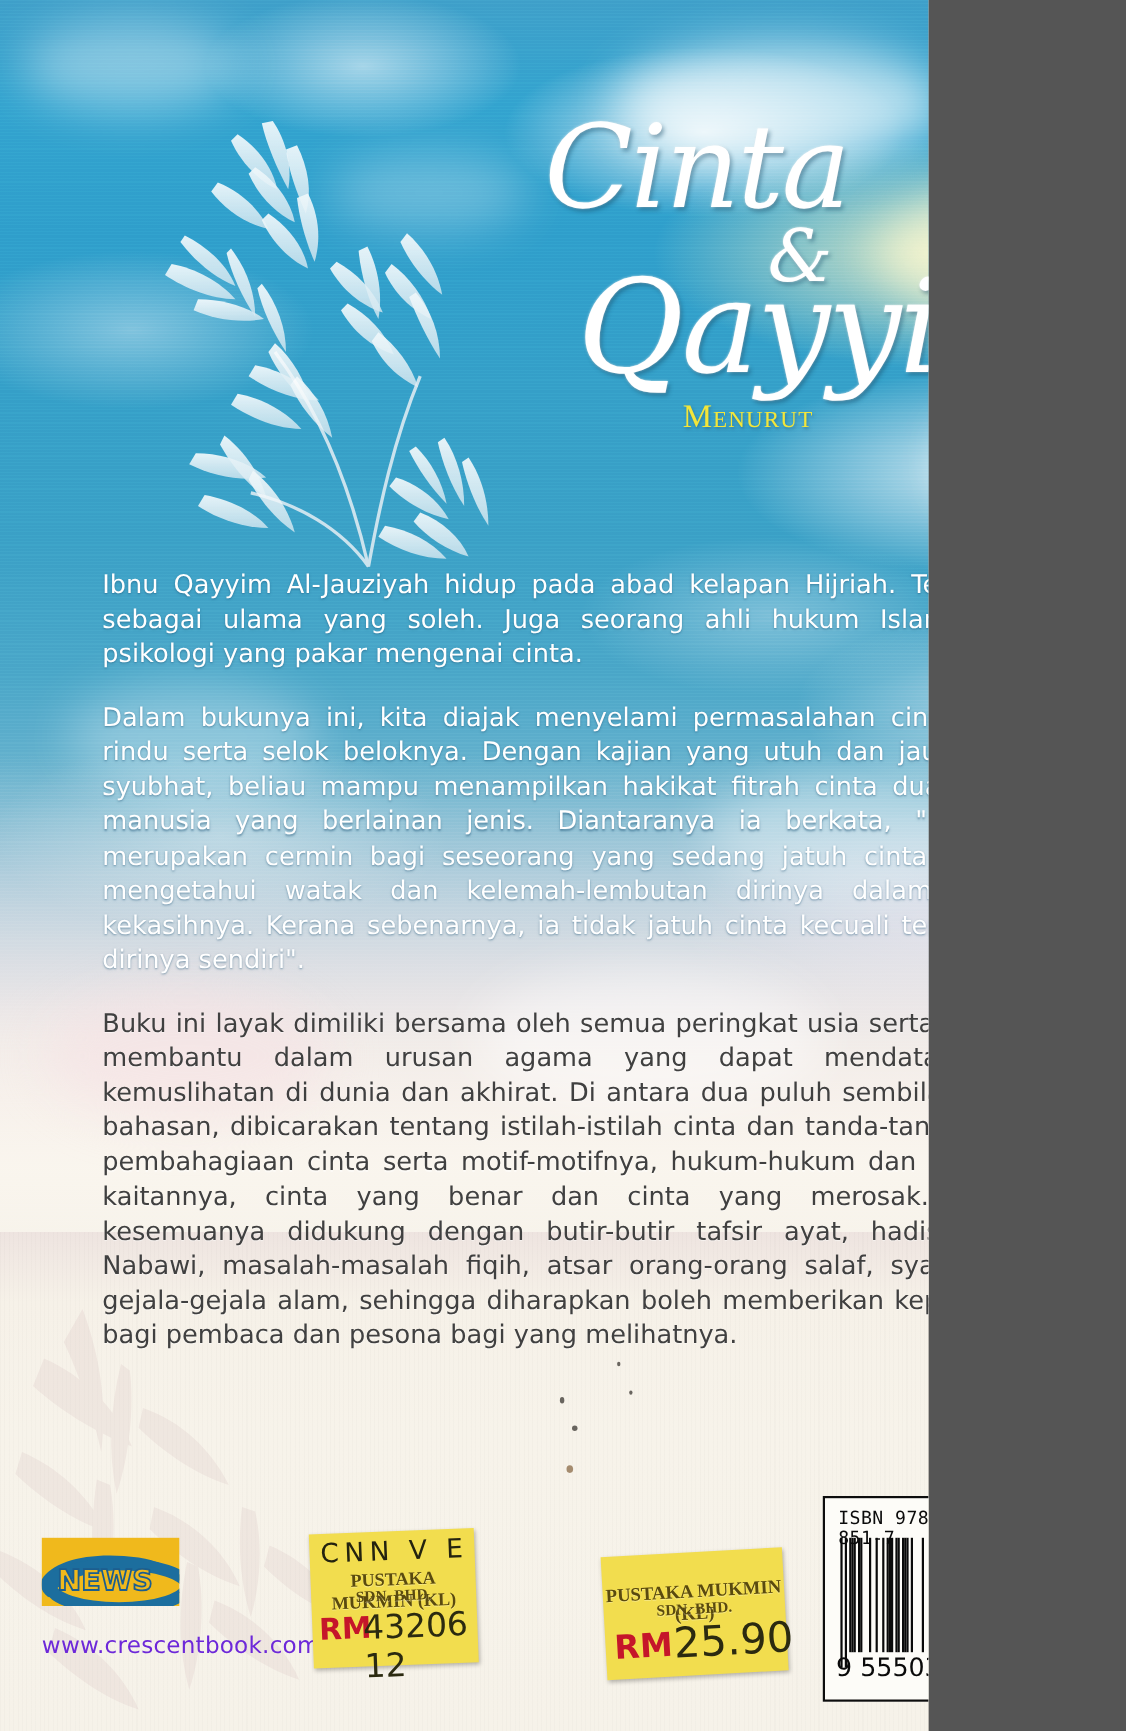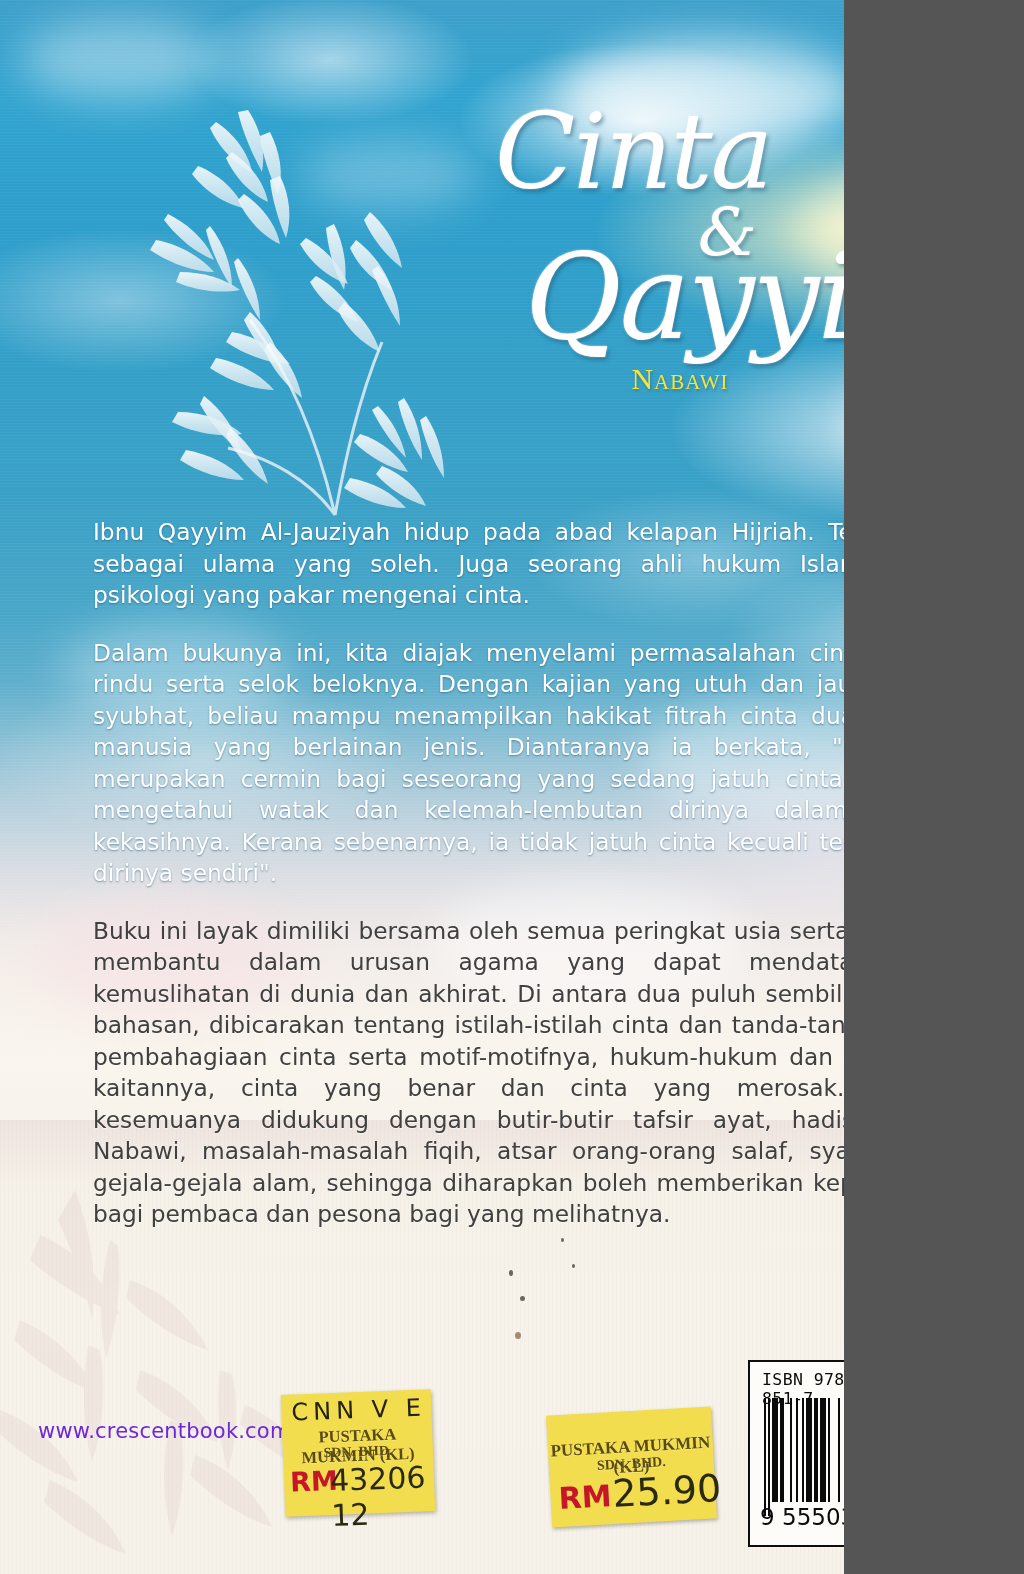--- a/index.html
+++ b/index.html
@@ -265,37 +265,45 @@
       <path d="M240 354 C260 360 278 374 288 392 C268 388 248 376 234 362 Z"></path>
       <path d="M262 386 C282 394 298 408 306 426 C286 420 268 408 256 394 Z"></path>
       <path d="M230 398 C252 402 272 412 286 428 C264 428 242 420 224 408 Z"></path>
     </g>
   </svg>
 
   <div class="title-block">
     <div class="script t-cinta">Cinta</div>
     <div class="script t-amp">&amp;</div>
     <div class="script t-rindu">Qayyim</div>
-    <div class="sub sub1">Nabawi</div>
+    <div class="sub sub1">Menurut</div>
   </div>
 
   <div class="body-copy">
     <p class="para light">Ibnu Qayyim Al-Jauziyah hidup pada abad kelapan Hijriah. Terkenal sebagai ulama yang soleh. Juga seorang ahli hukum Islam dan psikologi yang pakar mengenai cinta.</p>
     <p class="para light">Dalam bukunya ini, kita diajak menyelami permasalahan cinta dan rindu serta selok beloknya. Dengan kajian yang utuh dan jauh dari syubhat, beliau mampu menampilkan hakikat fitrah cinta dua anak manusia yang berlainan jenis. Diantaranya ia berkata, " Cinta merupakan cermin bagi seseorang yang sedang jatuh cinta untuk mengetahui watak dan kelemah-lembutan dirinya dalam citra kekasihnya. Kerana sebenarnya, ia tidak jatuh cinta kecuali terhadap dirinya sendiri".</p>
     <p class="para dark">Buku ini layak dimiliki bersama oleh semua peringkat usia serta dapat membantu dalam urusan agama yang dapat mendatangkan kemuslihatan di dunia dan akhirat. Di antara dua puluh sembilan bab bahasan, dibicarakan tentang istilah-istilah cinta dan tanda-tandanya, pembahagiaan cinta serta motif-motifnya, hukum-hukum dan kaitan-kaitannya, cinta yang benar dan cinta yang merosak. Yang kesemuanya didukung dengan butir-butir tafsir ayat, hadis-hadis Nabawi, masalah-masalah fiqih, atsar orang-orang salaf, syair dan gejala-gejala alam, sehingga diharapkan boleh memberikan kepuasan bagi pembaca dan pesona bagi yang melihatnya.</p>
   </div>
 
   <div class="speck" style="left:509px;top:1270px;width:4px;height:6px;"></div>
   <div class="speck" style="left:520px;top:1296px;width:5px;height:5px;"></div>
   <div class="speck" style="left:515px;top:1332px;width:6px;height:7px;background:#8a6a46;"></div>
   <div class="speck" style="left:572px;top:1264px;width:3px;height:4px;"></div>
   <div class="speck" style="left:561px;top:1238px;width:3px;height:4px;"></div>
   <div class="speck" style="left:880px;top:1231px;width:3px;height:5px;"></div>
 
   <div class="logo-block">
+    <div class="logo-box">
+      <svg class="logo-swoosh" viewBox="0 0 150 58">
+        <path d="M8 30 C18 12 55 4 96 10 C120 14 136 24 142 36 C128 26 104 20 78 21 C50 22 26 30 14 46 C8 42 6 36 8 30 Z" fill="#1c6e9e"></path>
+        <path d="M14 46 C28 56 62 58 96 52 C118 48 134 42 142 36 C126 50 96 58 62 57 C40 56 22 52 14 46 Z" fill="#1c6e9e"></path>
+        <ellipse cx="78" cy="36" rx="62" ry="20" fill="none" stroke="#1c6e9e" stroke-width="11"></ellipse>
+      </svg>
+      <div class="logo-news">NEWS</div>
+    </div>
     <div class="logo-url">www.crescentbook.com</div>
   </div>
 
   <div class="sticker" id="sticker-a">
     <div class="code" style="left:10px;top:4px;font-size:24px;">CNN  V  E</div>
     <div class="shop" style="top:34px;font-size:16.5px;">PUSTAKA MUKMIN (KL)</div>
     <div class="shop" style="top:52px;font-size:14px;">SDN. BHD.</div>
     <div class="rm" style="left:6px;top:72px;font-size:27px;">RM</div>
     <div class="amt" style="left:46px;top:70px;font-size:30px;">43206  12</div>
   </div>

